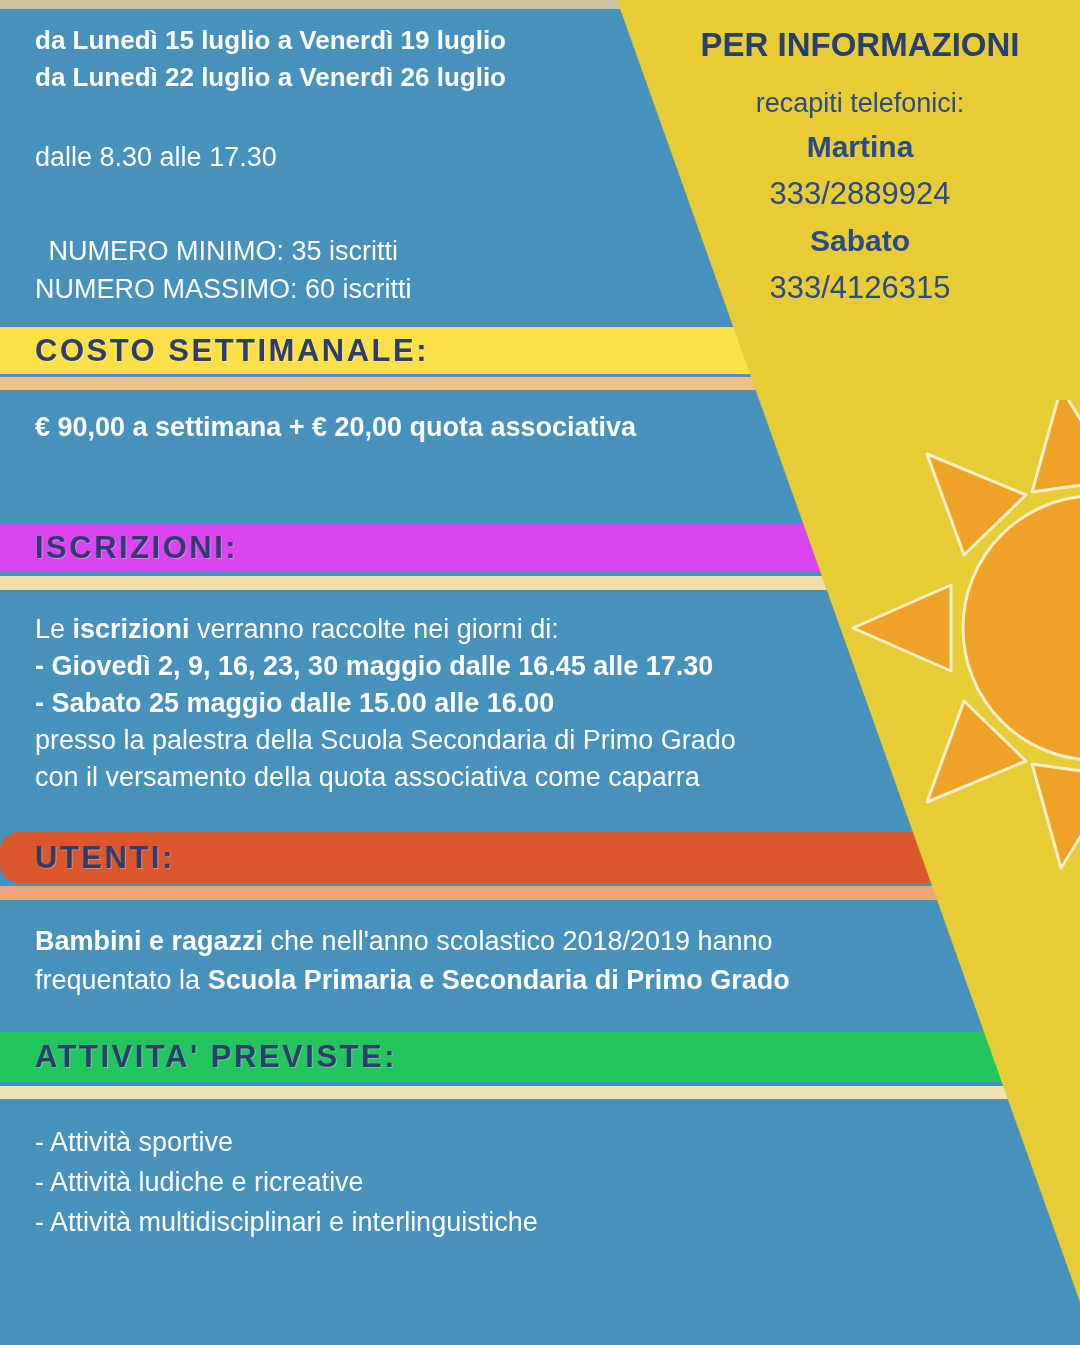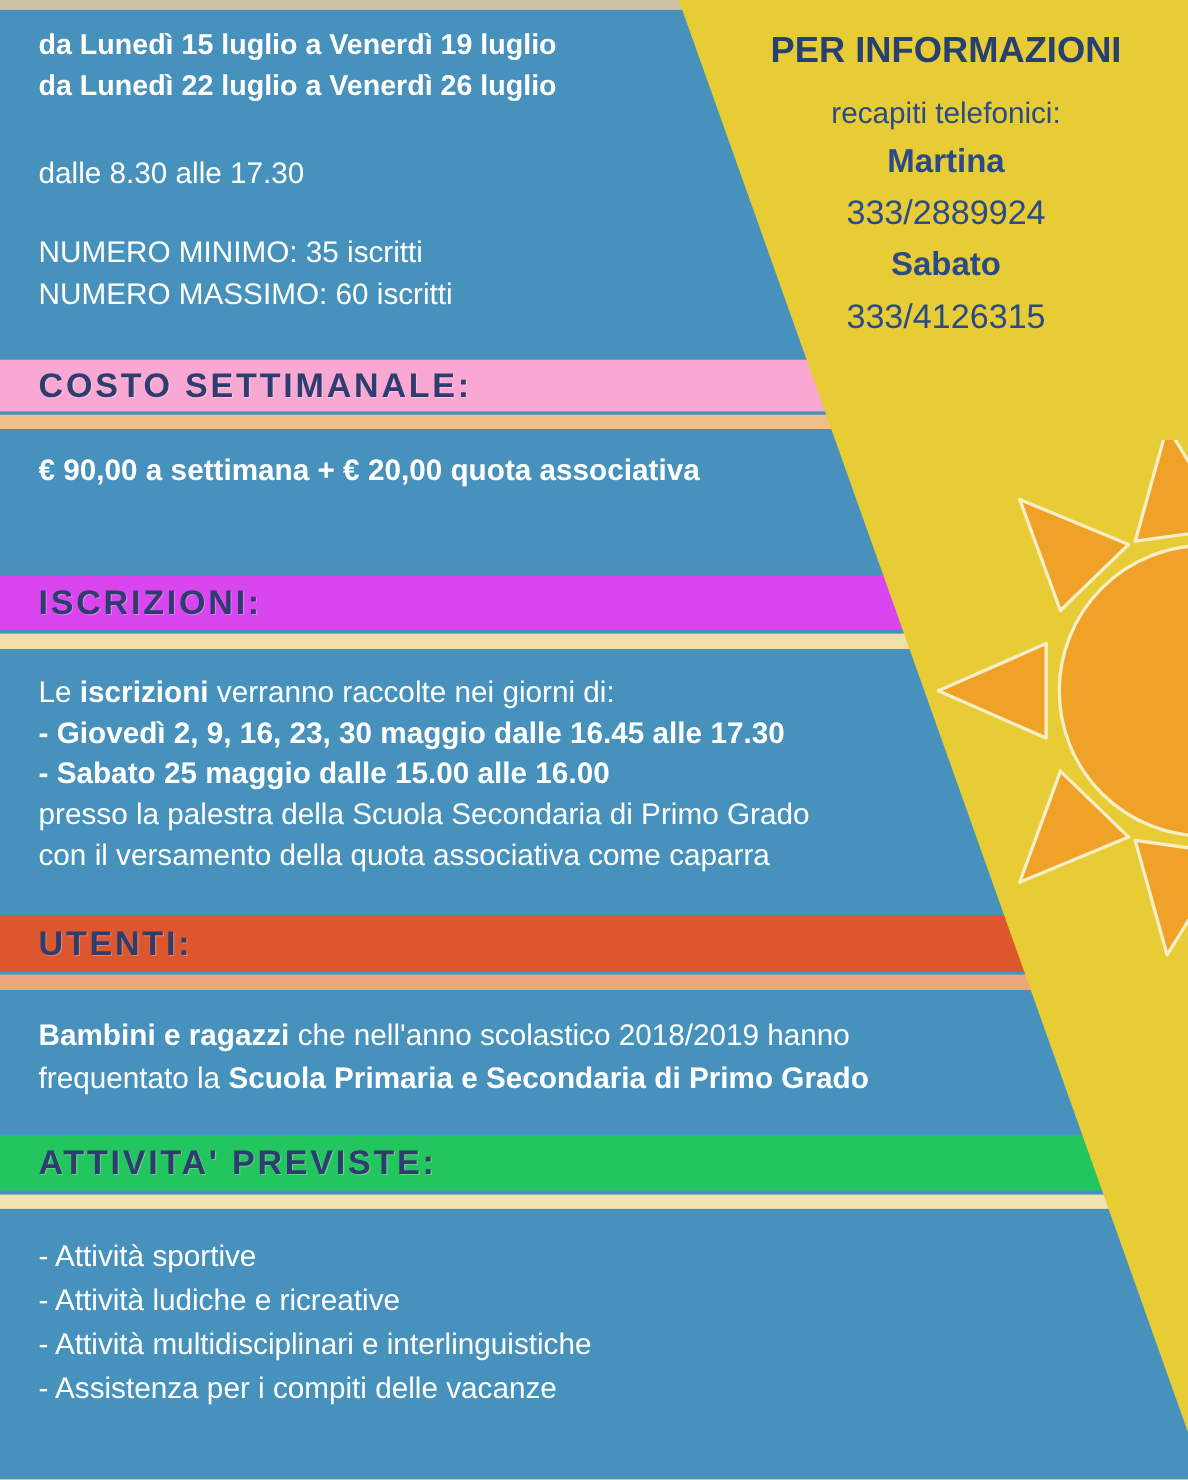--- a/index.html
+++ b/index.html
@@ -23,39 +23,39 @@
   
   .band{position:absolute;left:0;width:1080px;display:flex;align-items:center;}
   .band-label{
     margin-left:35px;
     font-size:31px;font-weight:600;letter-spacing:2.5px;
     color:#2F3C6E;
     text-shadow:1px 1px 0 rgba(255,255,255,0.28);
     white-space:nowrap;
   }
   .stripe{position:absolute;left:0;width:1080px;}
-  .band-costo{top:327px;height:47px;background:#f9a8d4;}
+  .band-costo{top:327px;height:47px;background:#fde047;}
   .stripe-costo{top:377px;height:13px;background:#EDC08C;}
   .band-iscrizioni{top:523px;height:49px;background:#d946ef;}
   .stripe-iscrizioni{top:576px;height:14px;background:#F0DFA9;}
-  .band-utenti{top:832px;height:51px;background:#DC572E;}
+  .band-utenti{top:832px;height:51px;background:#DC572E;border-radius:19px;}
   .stripe-utenti{top:886px;height:14px;background:#EFA67E;}
   .band-attivita{top:1032px;height:50px;background:#22c55e;}
   .stripe-attivita{top:1086px;height:13px;background:#F2E2AF;}
   
   .wtext{
     position:absolute;left:35px;
     color:#FFFFFF;
     font-size:27px;line-height:37px;
     white-space:nowrap;
   }
   .bold{font-weight:bold;}
   .dates{top:22px;font-weight:bold;font-size:26px;line-height:37px;}
   .hours{top:139px;}
-  .numeri{top:210px;line-height:38px;}
+  .numeri{top:232px;line-height:38px;text-align:center;}
   .costo-text{top:408px;line-height:39px;}
   .iscrizioni-text{top:611px;line-height:37px;}
   .utenti-text{top:922px;line-height:39px;}
   .attivita-list{top:1122px;line-height:40px;}
   
   .info-col{position:absolute;left:640px;top:0;width:440px;text-align:center;color:#2A4A88;}
   .info-line{position:absolute;left:0;width:440px;white-space:nowrap;}
   .info-title{top:26px;font-size:33px;font-weight:bold;color:#27406F;}
   .info-sub{top:88px;font-size:27px;}
   .info-name{font-size:30px;font-weight:bold;}
@@ -130,21 +130,20 @@
 
   <div class="wtext utenti-text">
     <div><span class="bold">Bambini e ragazzi</span><span> che nell'anno scolastico 2018/2019 hanno</span></div>
     <div><span>frequentato la </span><span class="bold">Scuola Primaria e Secondaria di Primo Grado</span></div>
   </div>
 
   <div class="wtext attivita-list">
     <div>- Attività sportive</div>
     <div>- Attività ludiche e ricreative</div>
     <div>- Attività multidisciplinari e interlinguistiche</div>
-    <div>- Assistenza per i compiti delle vacanze</div>
   </div>
 
   <div class="info-col">
     <div class="info-line info-title">PER INFORMAZIONI</div>
     <div class="info-line info-sub">recapiti telefonici:</div>
     <div class="info-line info-name n1">Martina</div>
     <div class="info-line info-phone p1">333/2889924</div>
     <div class="info-line info-name n2">Sabato</div>
     <div class="info-line info-phone p2">333/4126315</div>
   </div>

